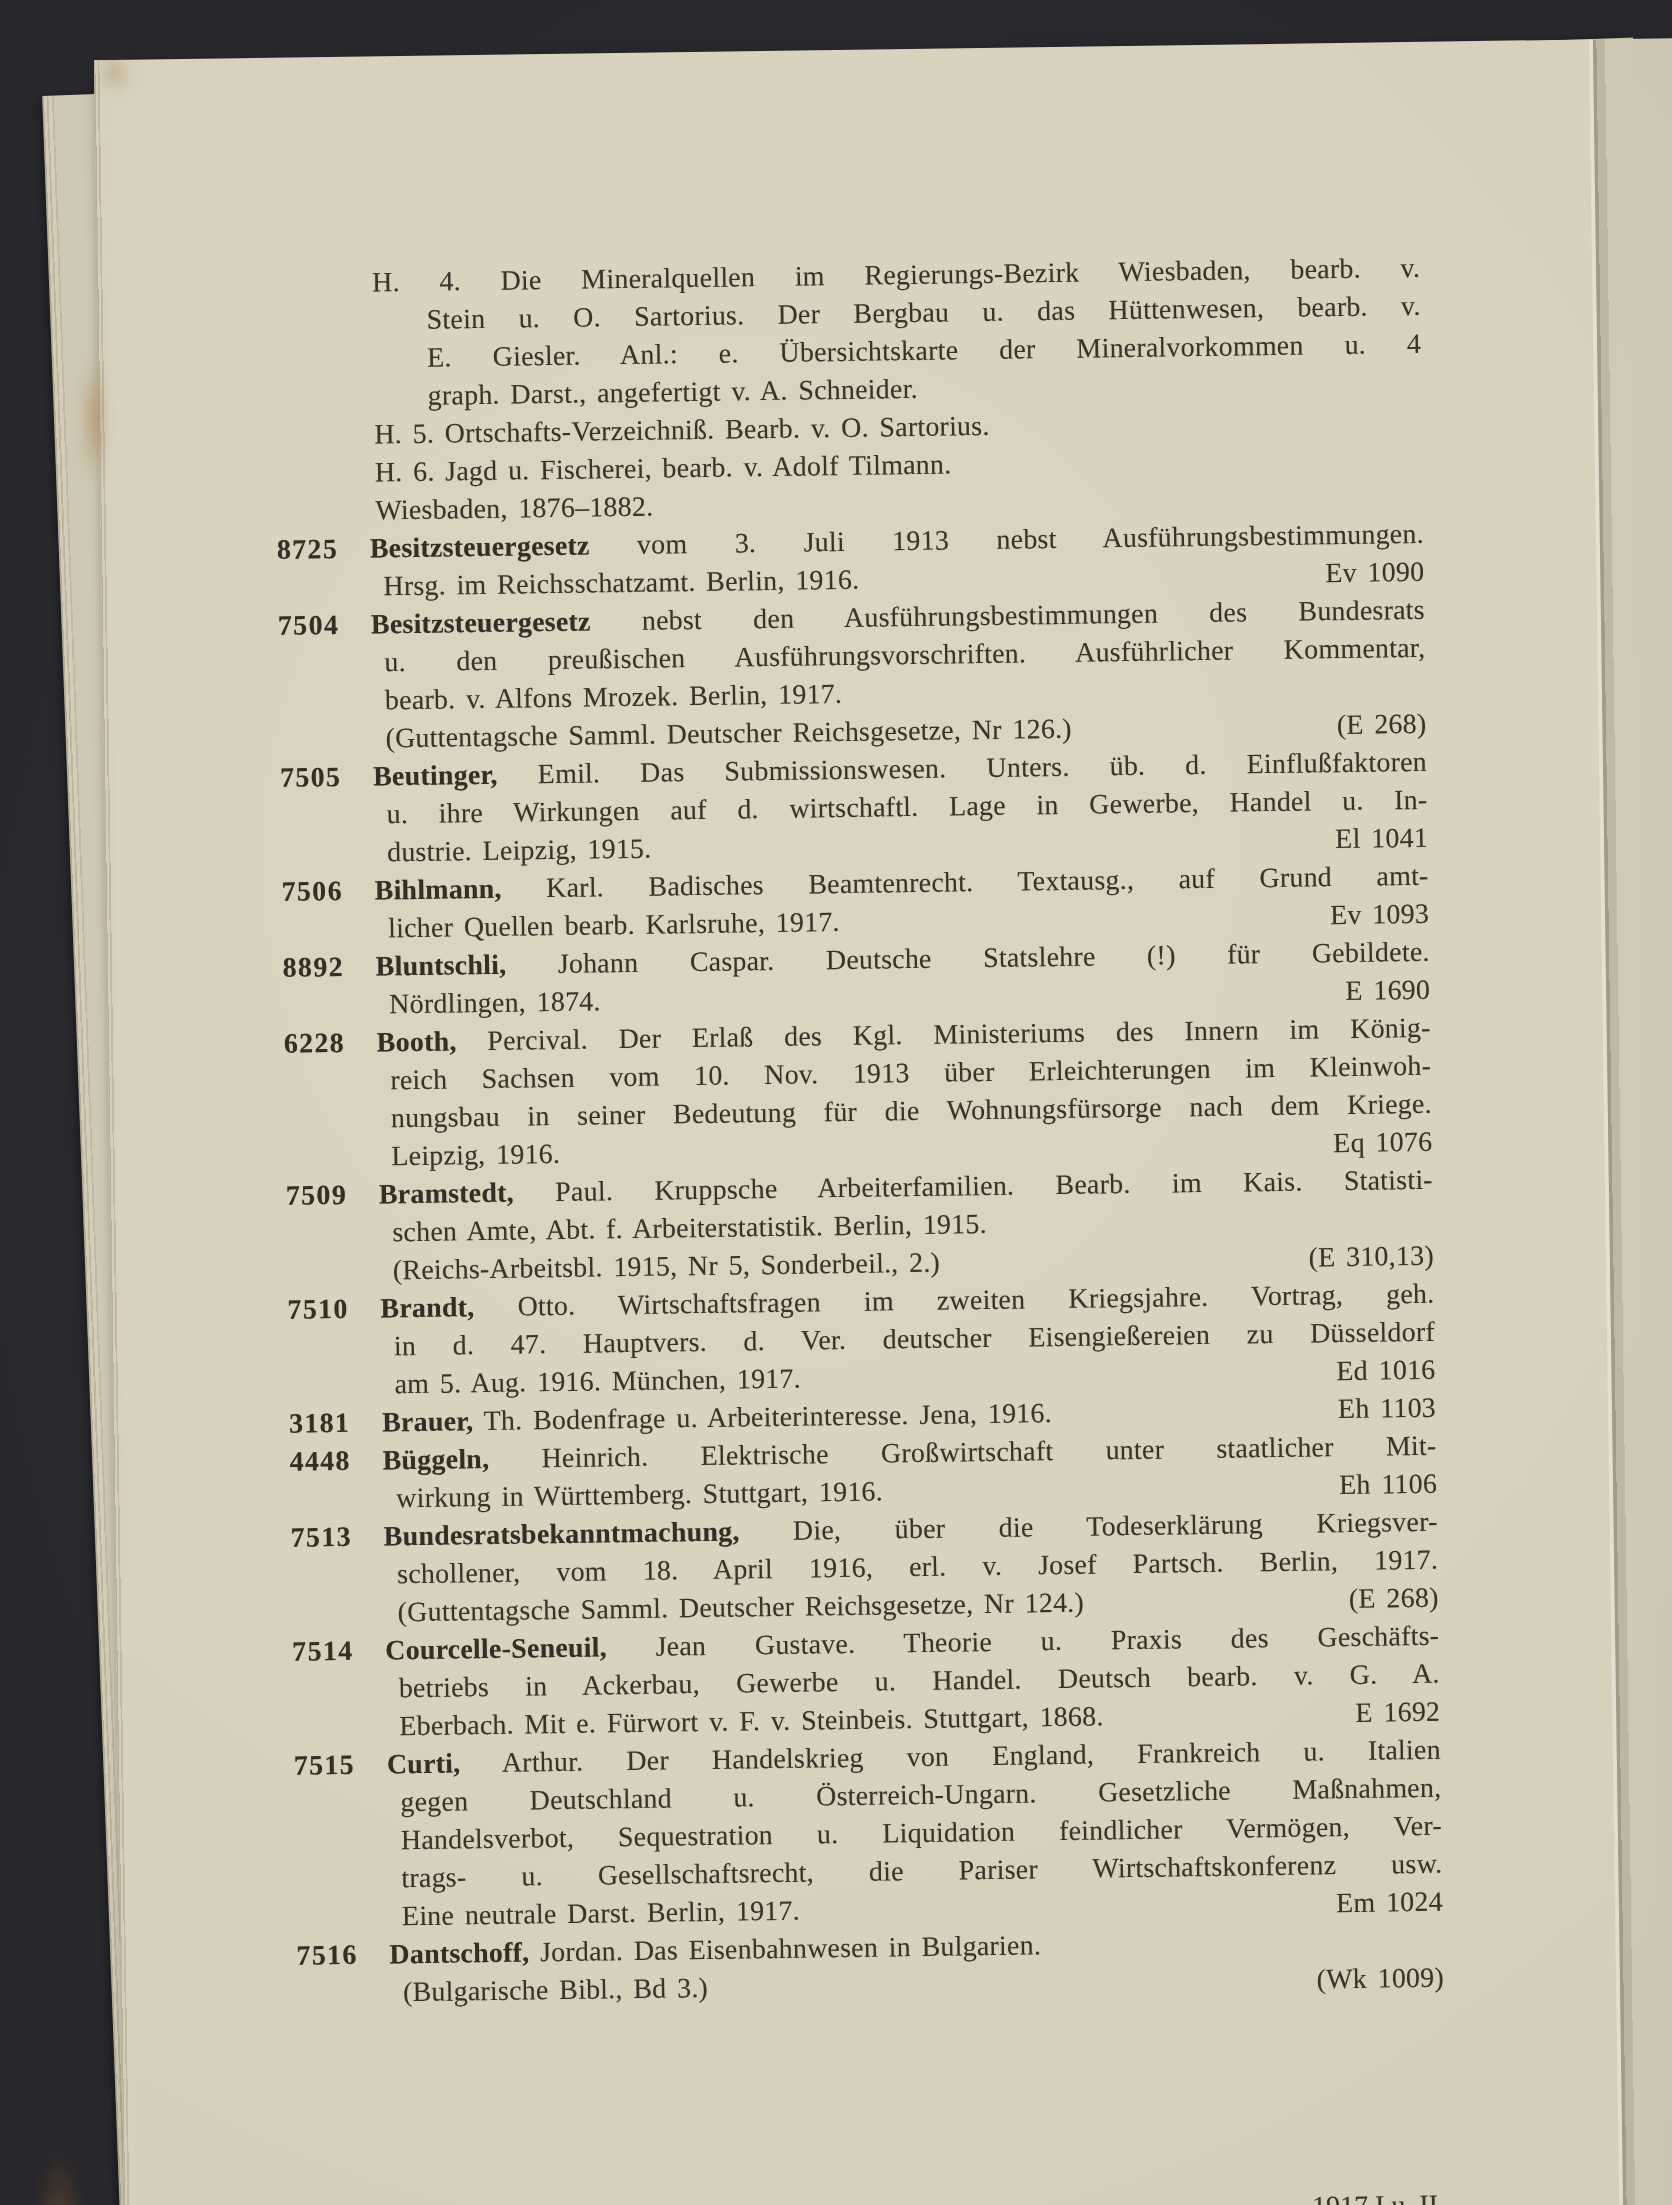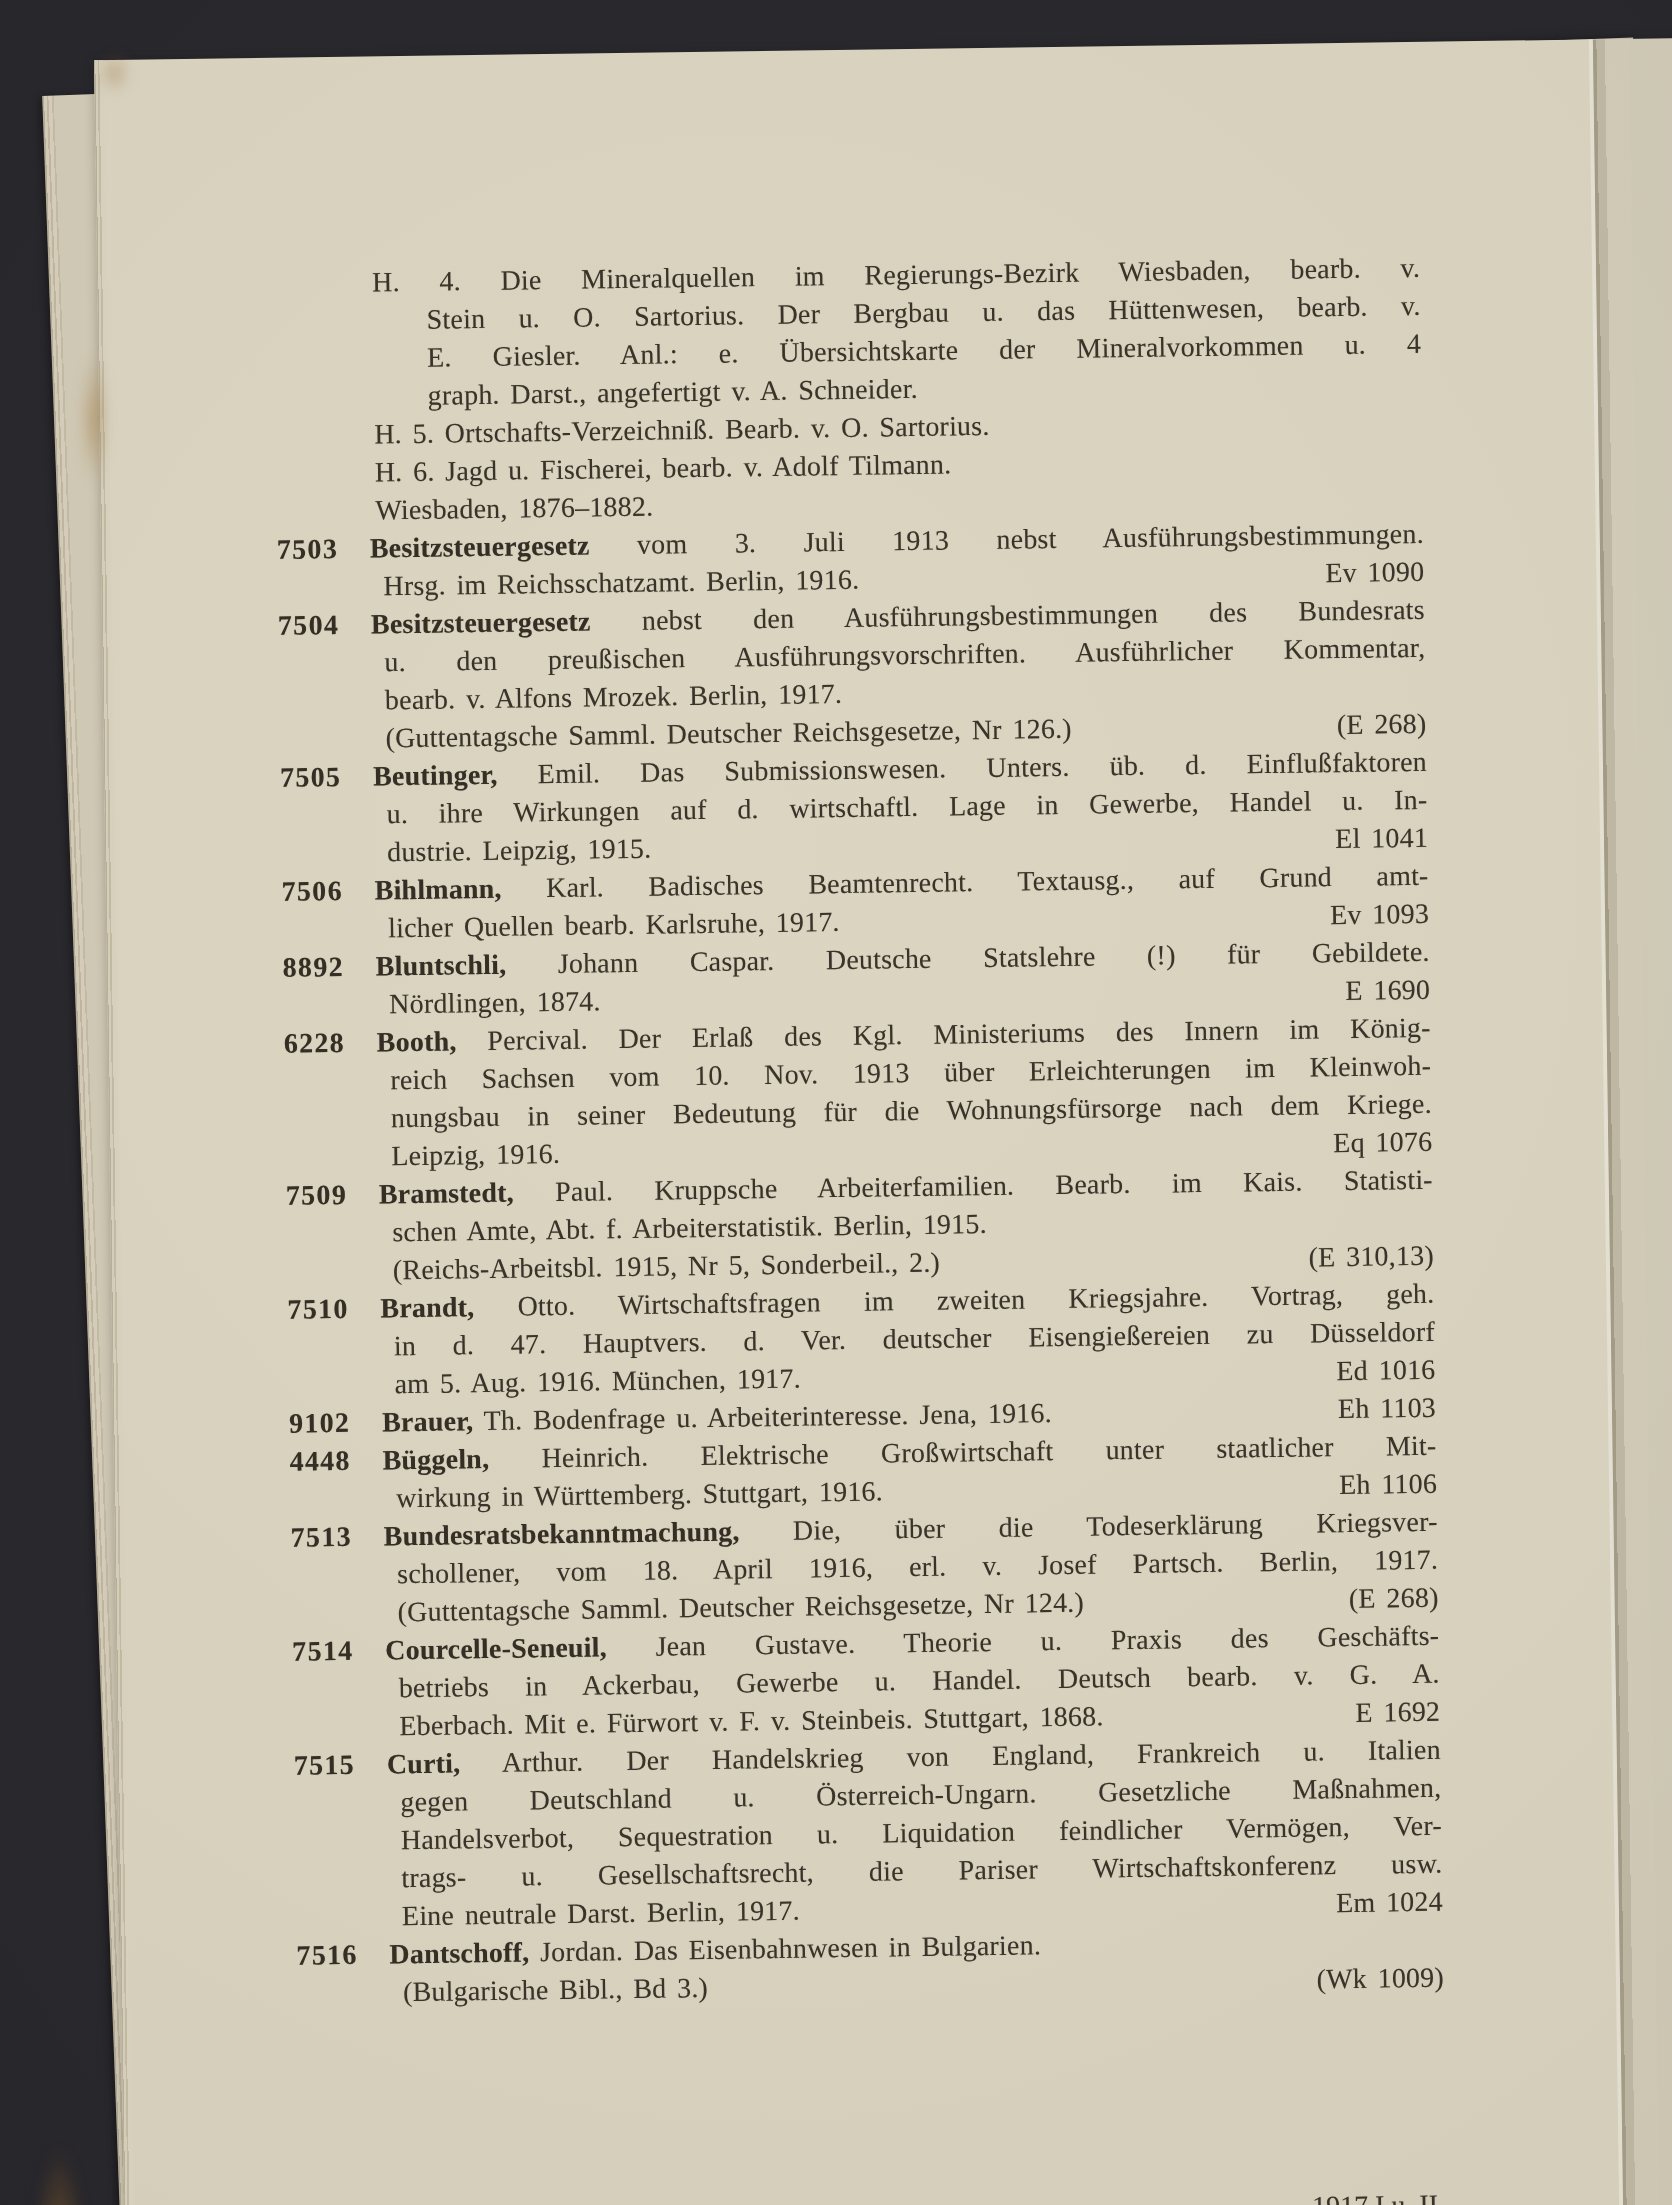--- a/index.html
+++ b/index.html
@@ -127,21 +127,21 @@
     <div class="gutter"></div>
 
     <div class="text-block" id="lines">
         <div class="line i-h just">H. 4.  Die Mineralquellen im Regierungs-Bezirk Wiesbaden, bearb. v.</div>
         <div class="line i-hc just">Stein u. O. Sartorius.  Der Bergbau u. das Hüttenwesen, bearb. v.</div>
         <div class="line i-hc just">E. Giesler.  Anl.: e. Übersichtskarte der Mineralvorkommen u. 4</div>
         <div class="line i-hc">graph. Darst., angefertigt v. A. Schneider.</div>
         <div class="line i-h">H. 5.  Ortschafts-Verzeichniß.  Bearb. v. O. Sartorius.</div>
         <div class="line i-h">H. 6.  Jagd u. Fischerei, bearb. v. Adolf Tilmann.</div>
         <div class="line i-h">Wiesbaden, 1876–1882.</div>
-        <div class="line i-n just"><span class="num">7503</span><span class="b">Besitzsteuergesetz</span> vom 3. Juli 1913 nebst Ausführungsbestimmungen.</div>
+        <div class="line i-n just"><span class="num">8725</span><span class="b">Besitzsteuergesetz</span> vom 3. Juli 1913 nebst Ausführungsbestimmungen.</div>
         <div class="line i-c flexr">
           <span class="lt">Hrsg. im Reichsschatzamt.  Berlin, 1916.</span>
           <span class="right">Ev 1090</span>
         </div>
         <div class="line i-n just"><span class="num">7504</span><span class="b">Besitzsteuergesetz</span> nebst den Ausführungsbestimmungen des Bundesrats</div>
         <div class="line i-c just">u. den preußischen Ausführungsvorschriften.  Ausführlicher Kommentar,</div>
         <div class="line i-c">bearb. v. Alfons Mrozek.  Berlin, 1917.</div>
         <div class="line i-c flexr">
           <span class="lt">(Guttentagsche Samml. Deutscher Reichsgesetze, Nr 126.)</span>
           <span class="right">(E 268)</span>
@@ -175,21 +175,21 @@
           <span class="lt">(Reichs-Arbeitsbl. 1915, Nr 5, Sonderbeil., 2.)</span>
           <span class="right">(E 310,13)</span>
         </div>
         <div class="line i-n just"><span class="num">7510</span><span class="b">Brandt,</span> Otto.  Wirtschaftsfragen im zweiten Kriegsjahre.  Vortrag, geh.</div>
         <div class="line i-c just">in d. 47. Hauptvers. d. Ver. deutscher Eisengießereien zu Düsseldorf</div>
         <div class="line i-c flexr">
           <span class="lt">am 5. Aug. 1916.  München, 1917.</span>
           <span class="right">Ed 1016</span>
         </div>
         <div class="line i-n flexr">
-          <span class="num">9102</span>
+          <span class="num">3181</span>
           <span class="lt"><span class="b">Brauer,</span> Th.  Bodenfrage u. Arbeiterinteresse.  Jena, 1916.</span>
           <span class="right">Eh 1103</span>
         </div>
         <div class="line i-n just"><span class="num">4448</span><span class="b">Büggeln,</span> Heinrich.  Elektrische Großwirtschaft unter staatlicher Mit-</div>
         <div class="line i-c flexr">
           <span class="lt">wirkung in Württemberg.  Stuttgart, 1916.</span>
           <span class="right">Eh 1106</span>
         </div>
         <div class="line i-n just"><span class="num">7513</span><span class="b">Bundesratsbekanntmachung,</span> Die, über die Todeserklärung Kriegsver-</div>
         <div class="line i-c just">schollener, vom 18. April 1916, erl. v. Josef Partsch.  Berlin, 1917.</div>

